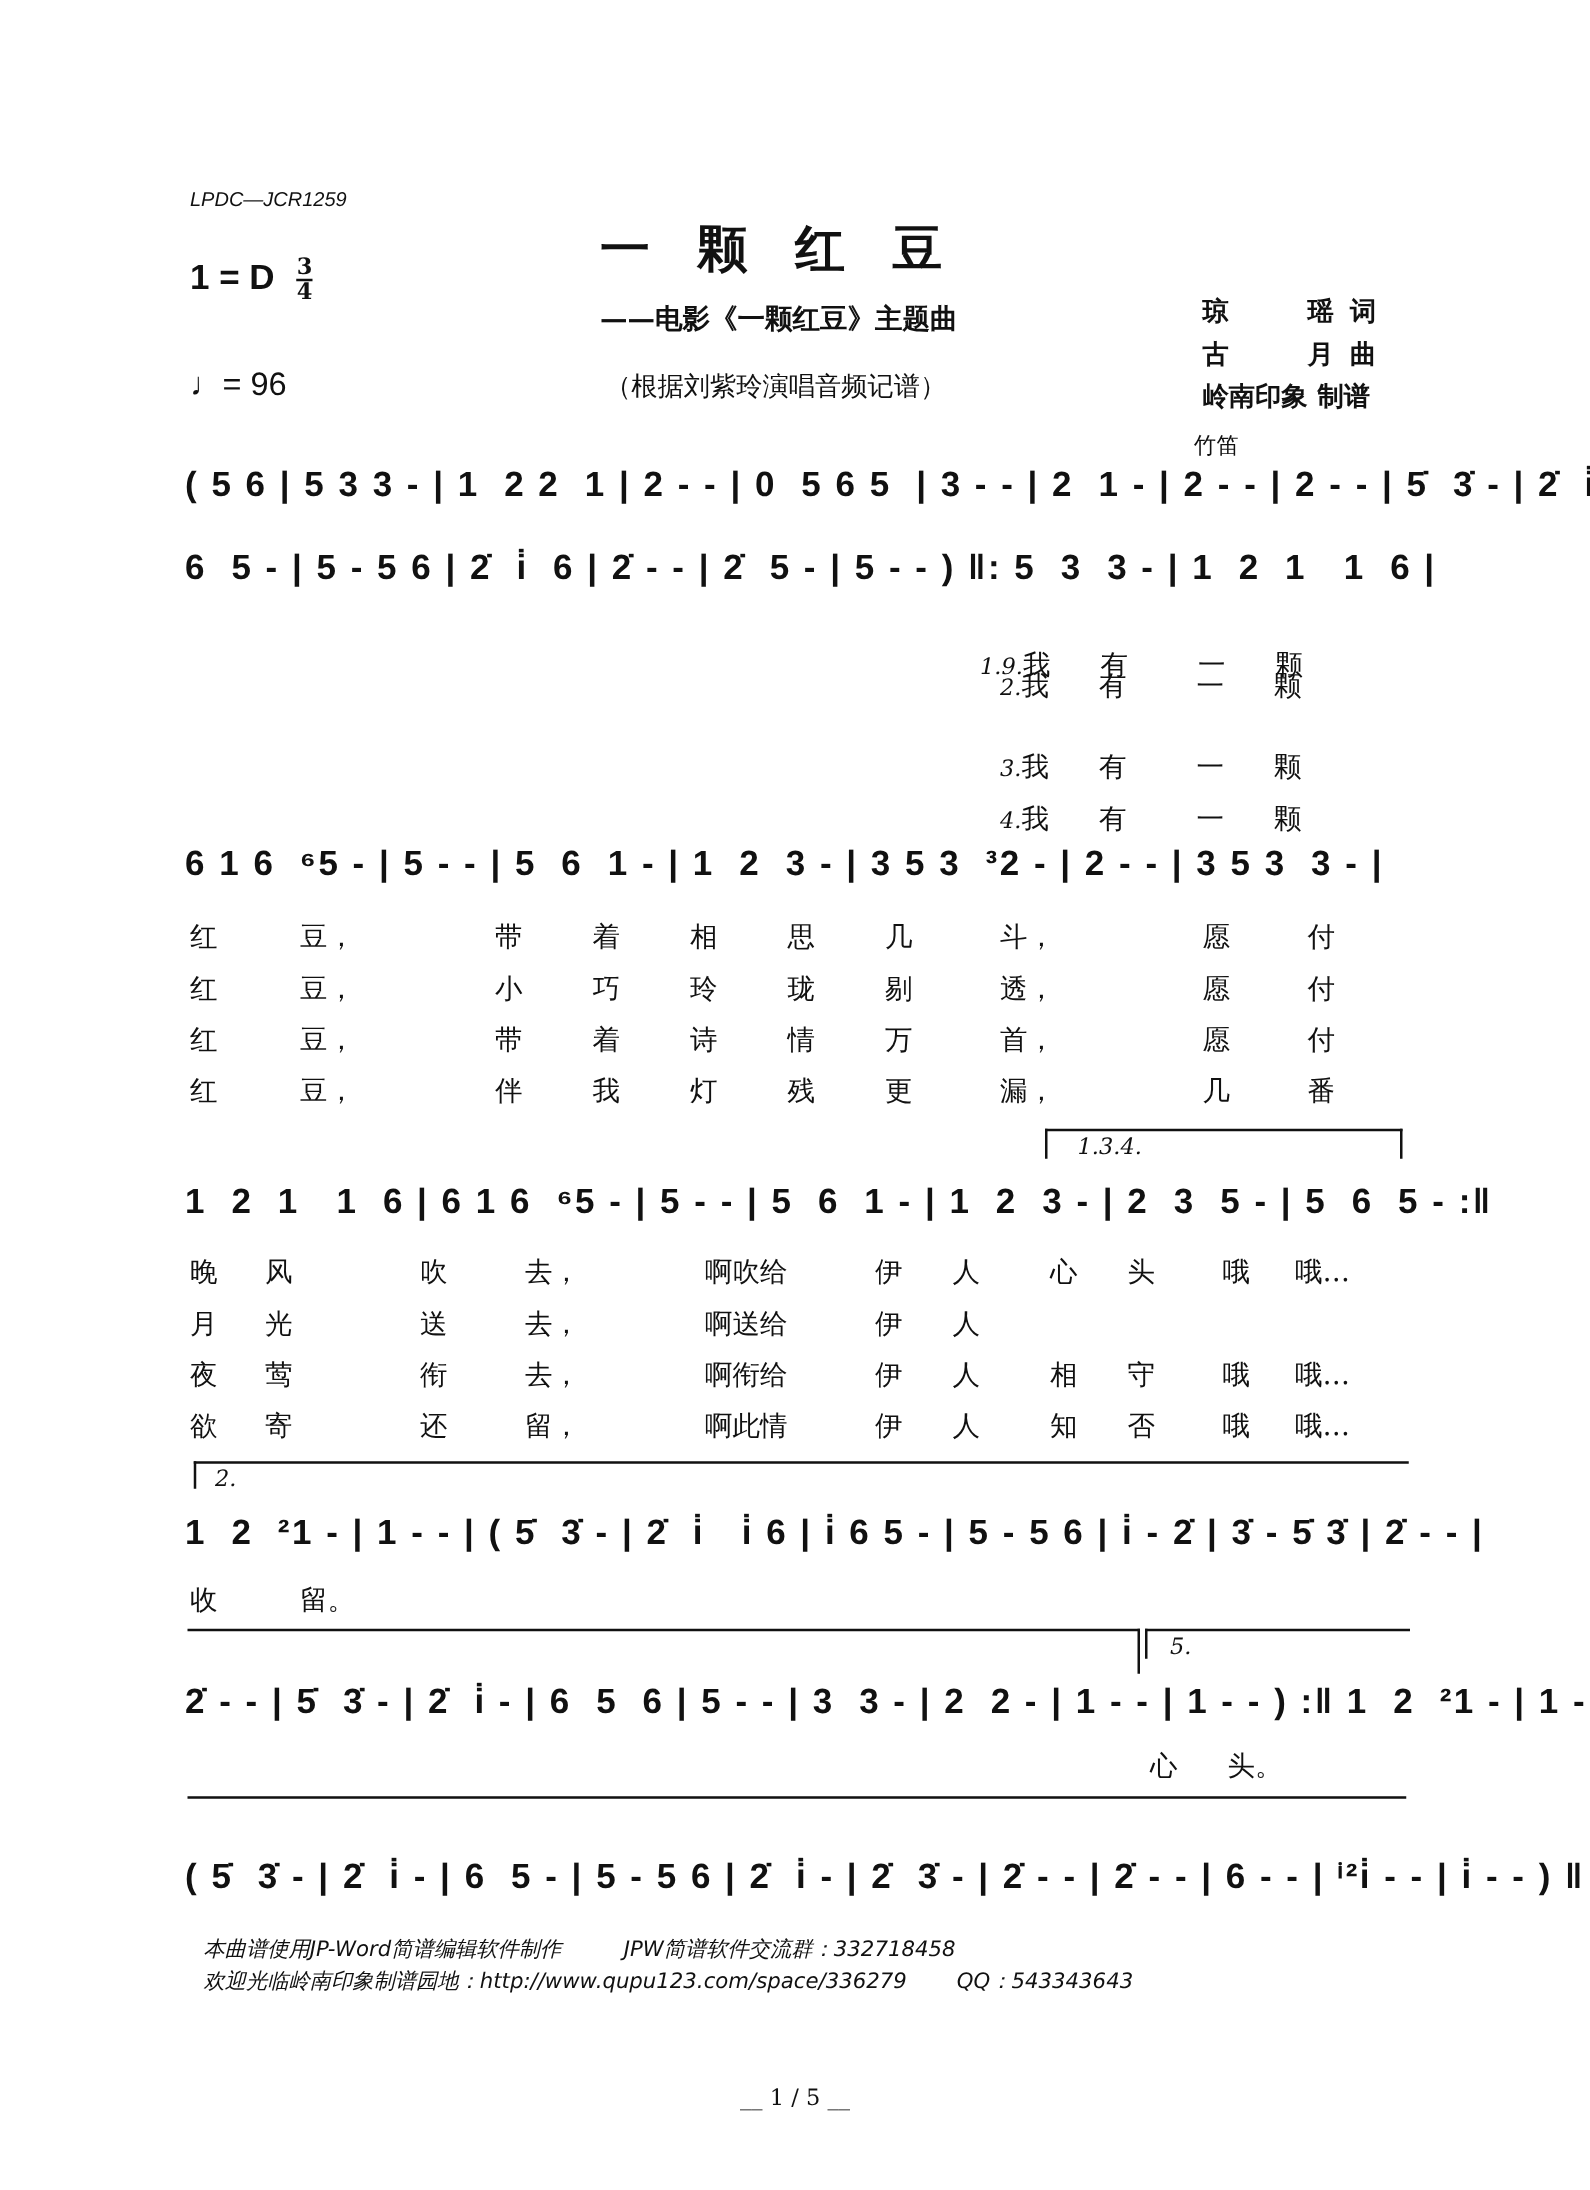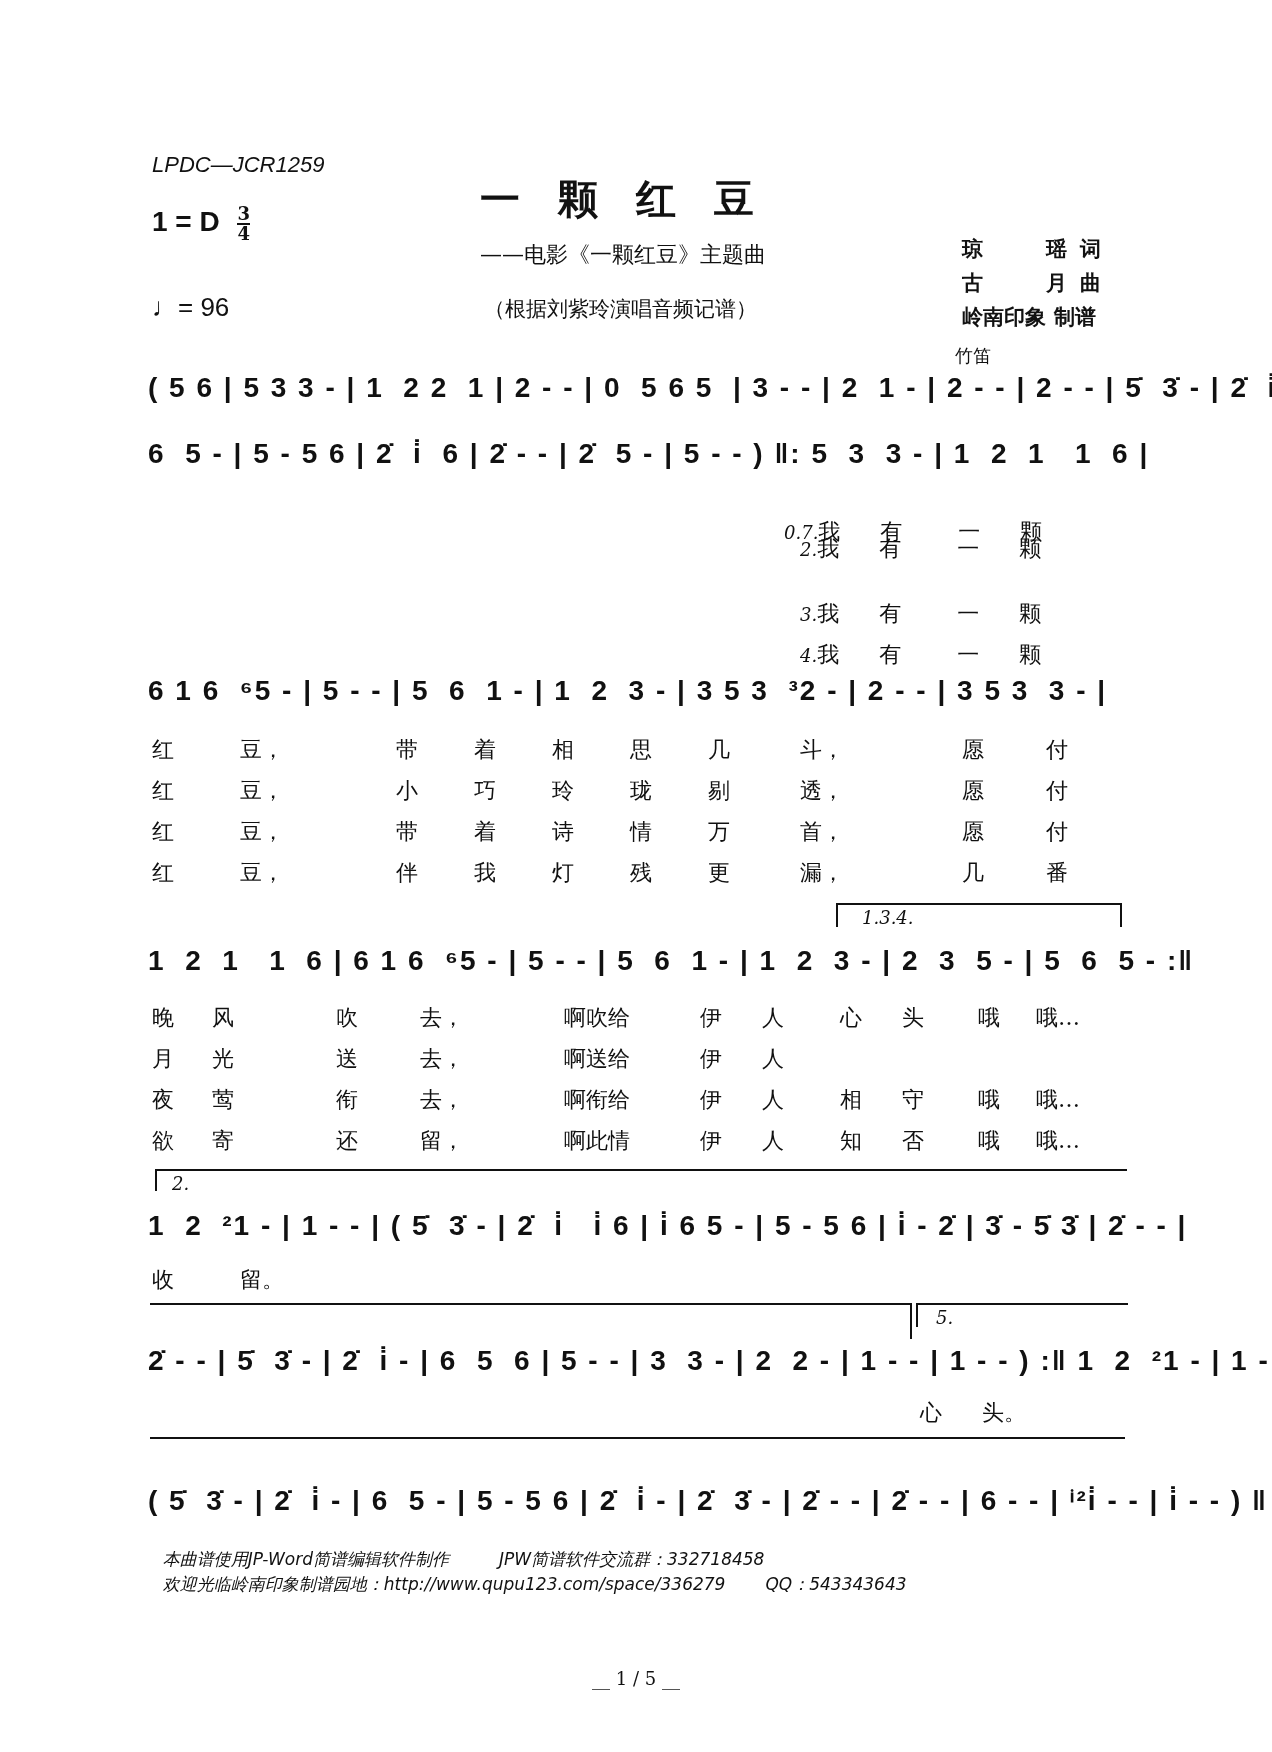--- a/index.html
+++ b/index.html
@@ -1,25 +1,25 @@
 <!DOCTYPE html>
 <html><head>
 <meta charset="utf-8">
 <style>
   html, body { margin: 0; padding: 0; background: #ffffff; }
   body { width: 1272px; height: 1752px; position: relative; overflow: hidden;
          font-family: "DejaVu Serif", serif; color: #111; }
   .abs { position: absolute; }
-  .code { left: 152px; top: 152px; font-family: "Liberation Sans", sans-serif; font-style: italic; font-size: 22px; }
+  .code { left: 152px; top: 152px; font-family: "Liberation Sans", sans-serif; font-style: italic; font-size: 16px; }
   .key { left: 152px; top: 205px; font-family: "Liberation Sans", sans-serif; font-weight: bold; font-size: 28px; }
   .timesig { display: inline-block; vertical-align: middle; text-align: center; font-family: "DejaVu Serif", serif; font-weight: bold; font-size: 18px; line-height: 18px; margin-left: 10px; }
   .timesig .num { border-bottom: 2px solid #111; display: block; }
   .tempo { left: 152px; top: 292px; font-family: "Liberation Sans", sans-serif; font-size: 26px; }
   .title { left: 0; width: 1272px; top: 172px; text-align: center; font-family: "DejaVu Serif", serif; font-weight: bold; font-size: 40px; letter-spacing: 38px; }
-  .subtitle { left: 480px; top: 240px; font-size: 22px; font-weight: normal; }
+  .subtitle { left: 480px; top: 240px; font-size: 22px; font-weight: bold; }
   .note-src { left: 484px; top: 295px; font-size: 21px; font-weight: normal; }
   .credits { left: 962px; top: 232px; font-size: 21px; font-weight: bold; line-height: 34px; }
   .credit-row { display: flex; }
   .credit-row .n1 { width: 84px; }
   .credit-row .n2 { width: 34px; }
   .instr { left: 955px; top: 344px; font-family: "DejaVu Sans", sans-serif; font-size: 18px; }
   .staff { position: absolute; left: 148px; font-family: "Liberation Sans", sans-serif; font-weight: bold; font-size: 28px; white-space: pre; letter-spacing: 2px; }
   .lyric { position: absolute; font-size: 22px; white-space: pre; }
   .lyric-row { position: absolute; left: 152px; width: 980px; display: flex; font-size: 22px; }
   .lyric-row span { white-space: pre; }
@@ -65,21 +65,21 @@
   </div>
 </div>
 
 <div class="abs instr">竹笛</div>
 
 <div class="staff" style="top:372px">( 5 6 | 5 3 3 - | 1  2 2  1 | 2 - - | 0  5 6 5  | 3 - - | 2  1 - | 2 - - | 2 - - | 5̇  3̇ - | 2̇  i̇ - |</div>
 
 <div class="staff" style="top:438px">6  5 - | 5 - 5 6 | 2̇  i̇  6 | 2̇ - - | 2̇  5 - | 5 - - ) ‖: 5  3  3 - | 1  2  1   1  6 |</div>
 
 <div class="lyric" style="left:770px;top:492px">
-  <span style="font-style:italic;font-size:18px">0.7.</span><span>我</span><span style="margin-left:40px">有</span><span style="margin-left:56px">一</span><span style="margin-left:40px">颗</span>
+  <span style="font-style:italic;font-size:18px">1.9.</span><span>我</span><span style="margin-left:40px">有</span><span style="margin-left:56px">一</span><span style="margin-left:40px">颗</span>
 </div>
 <div class="lyric" style="left:786px;top:509px">
   <span style="font-style:italic;font-size:18px">2.</span><span>我</span><span style="margin-left:40px">有</span><span style="margin-left:56px">一</span><span style="margin-left:40px">颗</span>
 </div>
 <div class="lyric" style="left:786px;top:574px">
   <span style="font-style:italic;font-size:18px">3.</span><span>我</span><span style="margin-left:40px">有</span><span style="margin-left:56px">一</span><span style="margin-left:40px">颗</span>
 </div>
 <div class="lyric" style="left:786px;top:615px">
   <span style="font-style:italic;font-size:18px">4.</span><span>我</span><span style="margin-left:40px">有</span><span style="margin-left:56px">一</span><span style="margin-left:40px">颗</span>
 </div>

